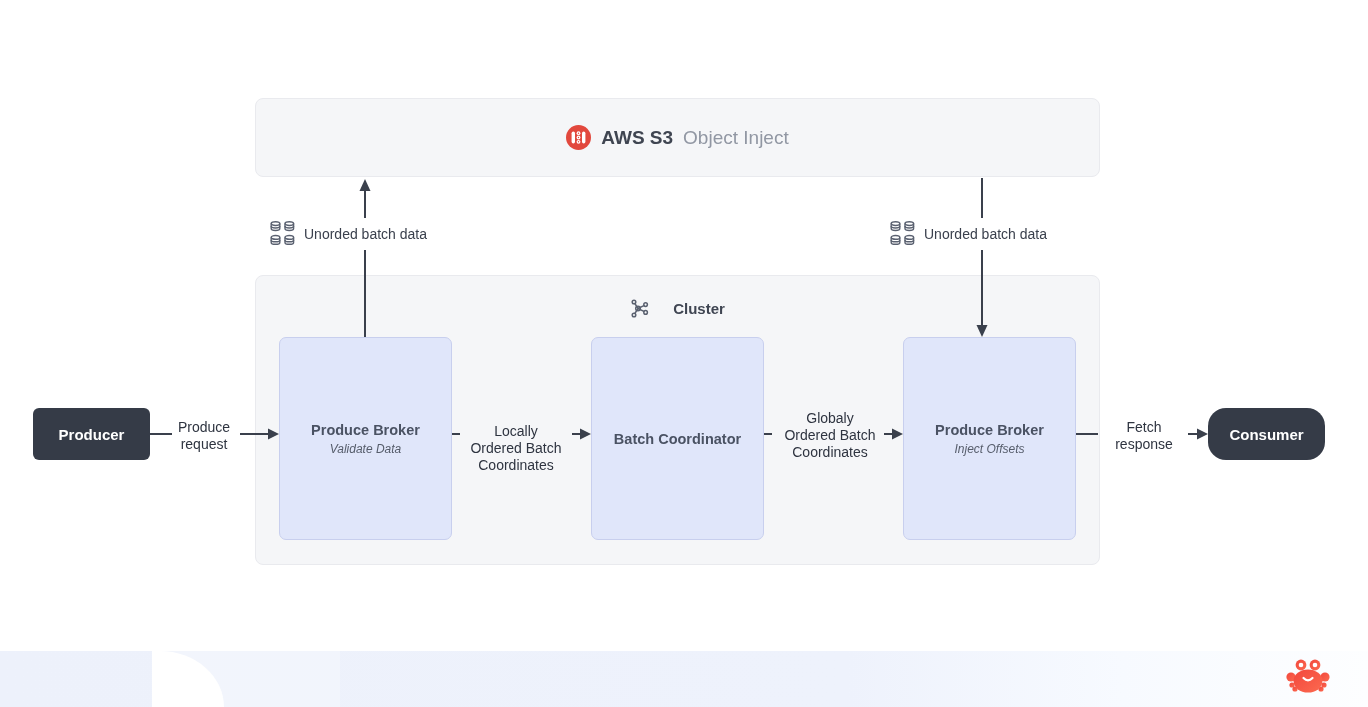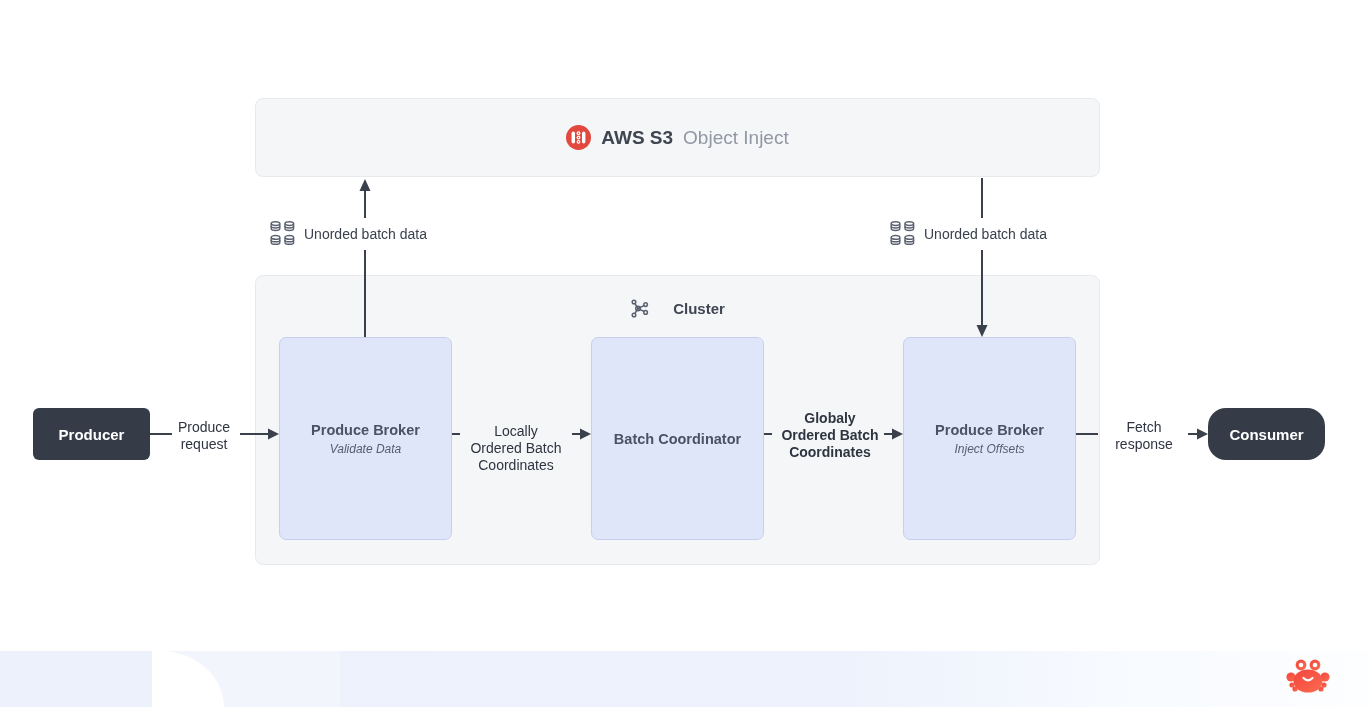--- a/index.html
+++ b/index.html
@@ -35,21 +35,21 @@
     font-size:15px; font-weight:bold; display:flex; align-items:center;
     justify-content:center; width:117px; height:52px; top:408px; }
   #node-producer { left:33px; }
   #node-consumer { left:1208px;border-radius:18px; }
 
   
   .edge-label { font-size:14px; color:#2e3440; text-align:center;
     white-space:pre-line; line-height:1.2; }
   #label-produce-request { left:162px; top:419px; width:84px; }
   #label-locally { left:460px; top:423px; width:112px; }
-  #label-globally { left:774px; top:410px; width:112px;font-weight:bold; }
+  #label-globally { left:774px; top:410px; width:112px; }
   #label-fetch { left:1102px; top:419px; width:84px; }
 
   .batch-label { display:flex; align-items:center; gap:8px; }
   #batch-left { left:269px; top:220px; }
   #batch-right { left:889px; top:220px; }
   .batch-text { font-size:14px; color:#3a404d; }
 
   #arrows { left:0; top:0; pointer-events:none; }
 
   

